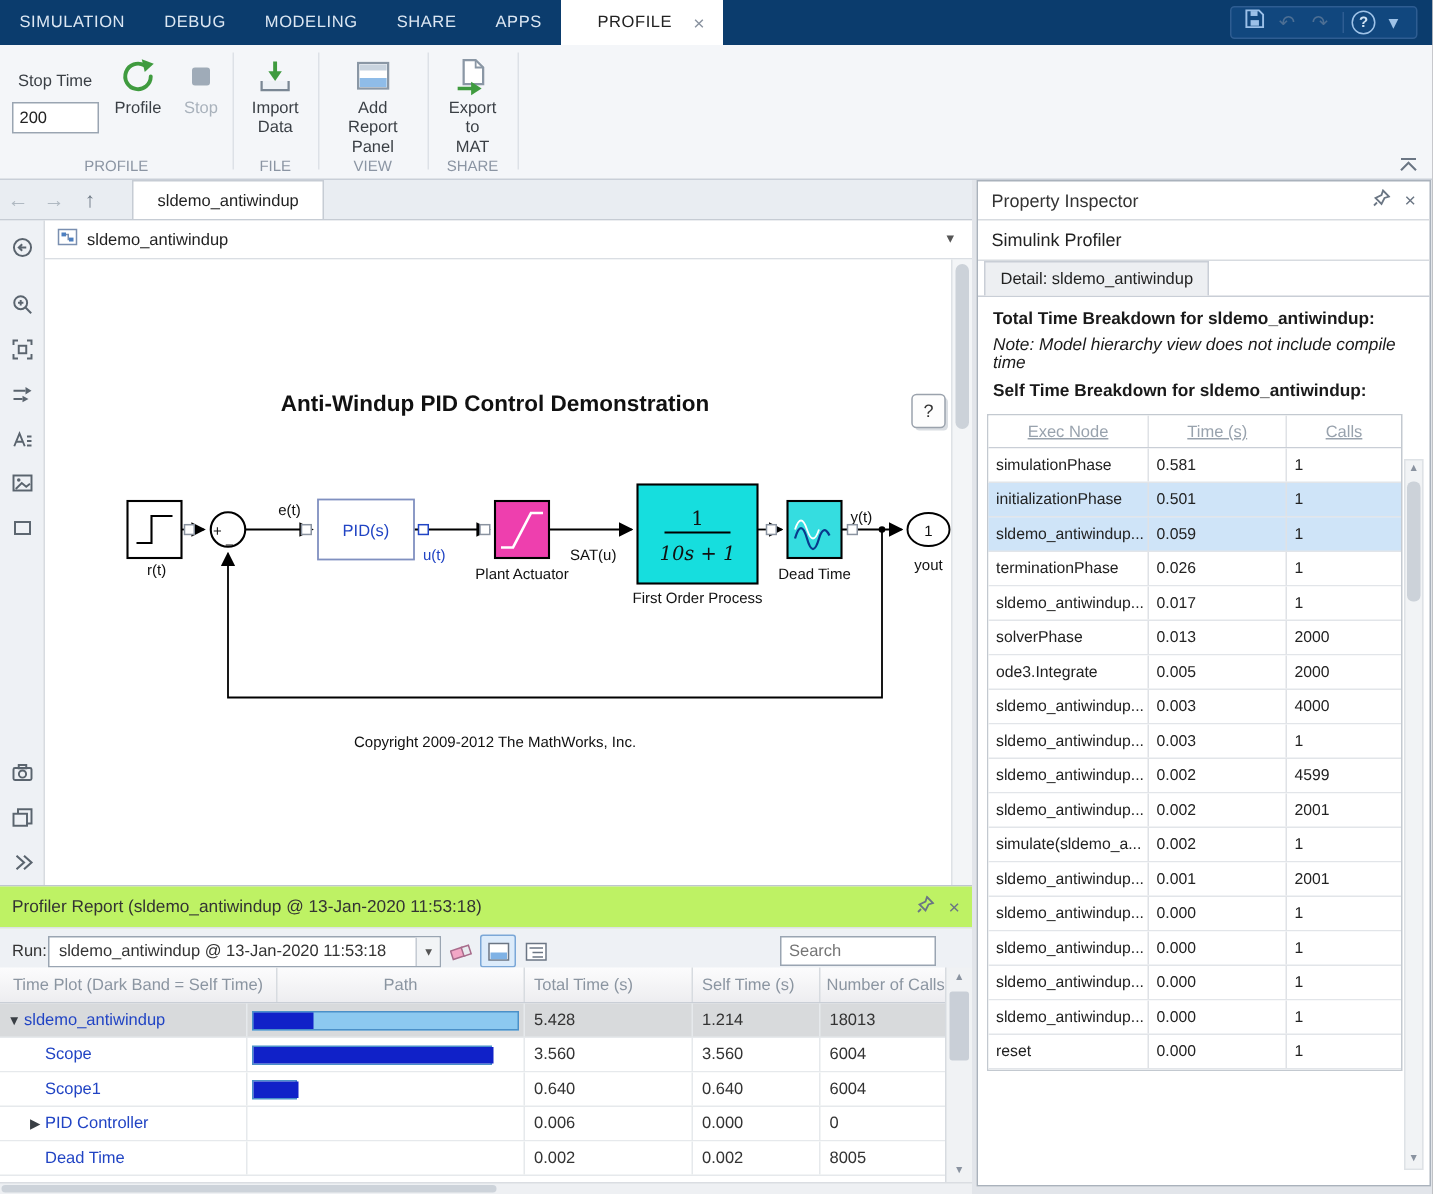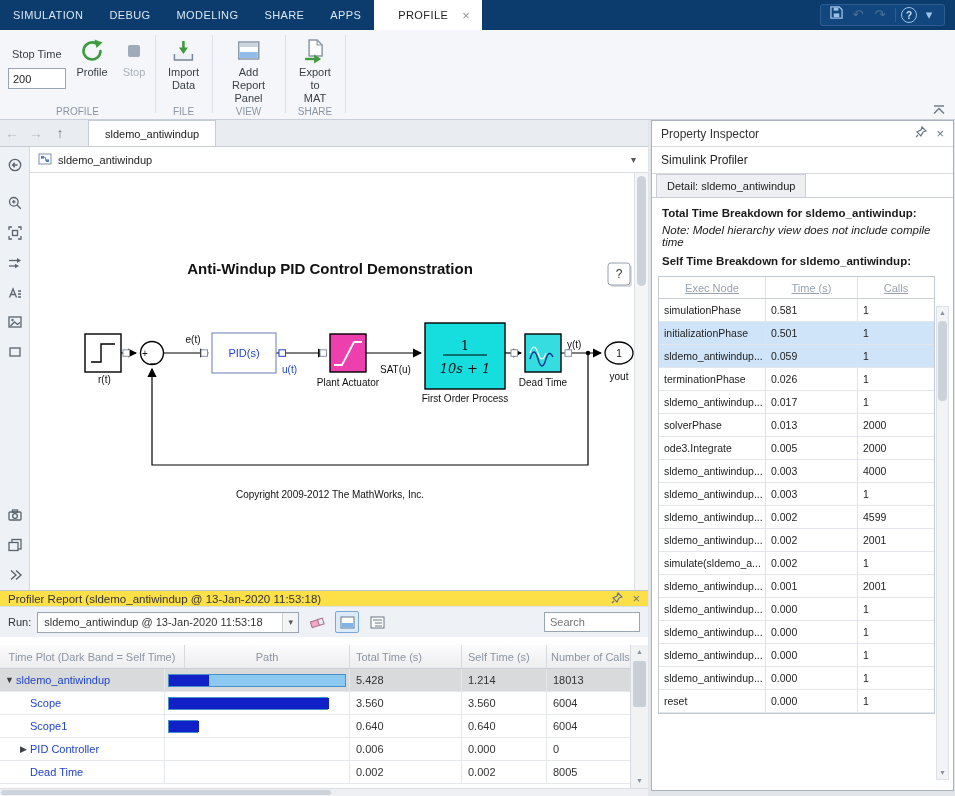--- a/index.html
+++ b/index.html
@@ -50,31 +50,31 @@
   .dg-sign{font-size:10px;fill:#111;}
   .dg-pid{font-size:11px;fill:#2144c4;}
   .dg-blue{fill:#2144c4;}
   .dg-tf{font-family:"DejaVu Serif",serif;font-size:13px;fill:#111;}
   .dg-tf.it{font-style:italic;}
   .dg-copy{font-size:10px;fill:#111;}
   .dg-help{font-size:12px;fill:#333;}
 
   
   #report{position:absolute;left:0;top:590px;width:648px;height:206px;background:#fff;border-top:1px solid #bfc6cf;}
-  .rep-head{height:16px;background:#fde047;border-bottom:1px solid #dde1e6;display:flex;align-items:center;padding:0 8px;font-size:11.5px;color:#333;}
+  .rep-head{height:28px;background:#bef264;border-bottom:1px solid #dde1e6;display:flex;align-items:center;padding:0 8px;font-size:11.5px;color:#333;}
   .picons{margin-left:auto;display:flex;gap:9px;align-items:center;color:#6b7684;}
   .pclose{font-size:13px;color:#6b7684;line-height:12px;}
-  .rep-runbar{height:30px;background:#eef1f5;display:flex;align-items:center;padding:0 8px;gap:6px;}
+  .rep-runbar{height:30px;background:#eef1f5;display:flex;align-items:center;padding:0 8px;gap:1px;}
   .run-label{font-size:11px;}
   .run-select{width:262px;height:21px;background:#fff;border:1px solid #9aa5b2;display:flex;align-items:stretch;font-size:11px;}
   .run-text{padding:0 6px;flex:1;white-space:nowrap;overflow:hidden;display:flex;align-items:center;}
   .run-caret{width:16px;border-left:1px solid #c6ccd4;text-align:center;font-size:9px;color:#555;display:flex;align-items:center;justify-content:center;background:#f2f4f6;}
   .tbtn{width:24px;height:22px;display:flex;align-items:center;justify-content:center;border:1px solid transparent;border-radius:2px;}
   .tbtn.pressed{background:#dcebfa;border-color:#7ba7d7;}
-  .search{margin-left:auto;margin-right:0;width:96px;height:20px;border:1px solid #9aa5b2;font-size:11px;padding:0 5px;font-family:inherit;}
+  .search{margin-left:auto;margin-right:16px;width:104px;height:20px;border:1px solid #9aa5b2;font-size:11px;padding:0 5px;font-family:inherit;}
   .rep-header{position:absolute;left:0;top:54px;width:630px;height:24px;background:linear-gradient(#fcfcfd,#ededf0);border-bottom:1px solid #c9ced6;display:flex;font-size:11px;color:#8b95a1;align-items:center;}
   .rh{border-right:1px solid #d7dbe0;height:100%;display:flex;align-items:center;white-space:nowrap;overflow:hidden;}
   .rh.h1{width:165px;justify-content:center;}
   .rh.h2{width:185px;justify-content:center;}
   .rh.h3{width:112px;padding-left:6px;}
   .rh.h4{width:85px;padding-left:6px;}
   .rh.h5{width:83px;padding-left:4px;border-right:none;}
   .rep-rows{position:absolute;left:0;top:78px;width:630px;}
   .rrow{display:flex;height:23px;border-bottom:1px solid #e6e9ec;font-size:11px;align-items:stretch;background:#fff;}
   .rrow.selected{background:#d8dadc;}

